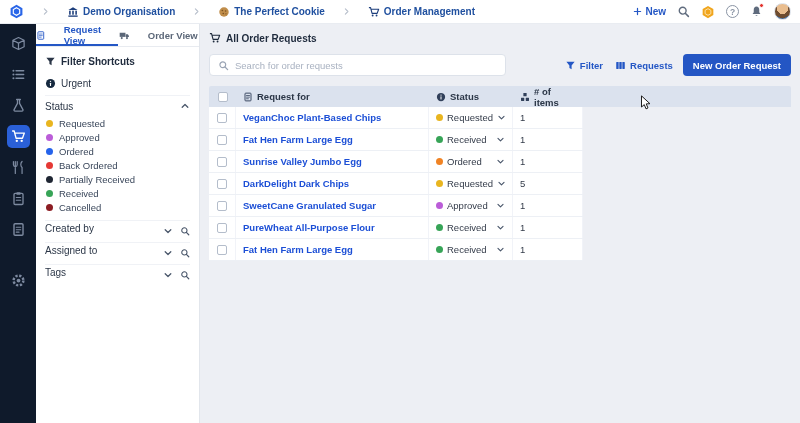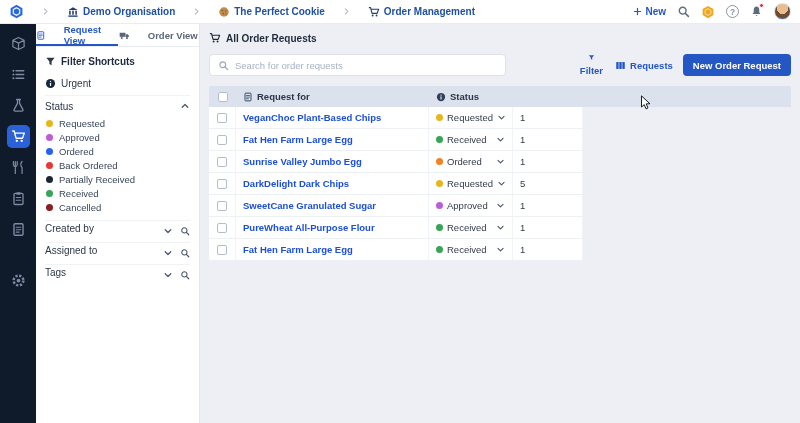--- a/index.html
+++ b/index.html
@@ -93,21 +93,21 @@
     display:flex; align-items:center; gap:6px; padding:0 8px; color:#9aa4b4;
   }
   .search-box .ic { width:11px; height:11px; flex-shrink:0; }
   .search-box input { border:none; outline:none; flex:1; font-size:9.5px; font-family:inherit; color:#333; background:transparent; min-width:0; }
   .search-box input::placeholder { color:#a8b1c0; }
   .btn-ghost {
     display:flex; align-items:center; gap:4px; border:none; background:none; cursor:pointer;
     color:#2457c5; font-weight:bold; font-size:9.5px; font-family:inherit; height:22px; padding:0 2px;
   }
   .btn-ghost .ic { width:11px; height:11px; }
-  .btn-ghost.first { margin-left:auto;flex-direction:column; }
+  .btn-ghost.first { margin-left:auto; }
   .btn-outline {
     display:flex; align-items:center; gap:5px; cursor:pointer;
     background:#fff; border:1px solid #2457c5; border-radius:4px;
     color:#2457c5; font-weight:bold; font-size:9.5px; font-family:inherit; height:22px; padding:0 9px;
   }
   .btn-outline .ic { width:11px; height:11px; }
   .btn-primary {
     background:#2456c4; border:none; border-radius:4px; cursor:pointer;
     color:#fff; font-weight:bold; font-size:9.5px; font-family:inherit; height:22px; padding:0 10px;
   }
@@ -496,20 +496,26 @@
               <use href="#i-doc"></use>
             </svg>
           <span>Request for</span>
         </span>
         <span class="cell c-status">
           <svg class="ic">
               <use href="#i-info"></use>
             </svg>
           <span>Status</span>
         </span>
+        <span class="cell c-items">
+          <svg class="ic">
+              <use href="#i-cubes"></use>
+            </svg>
+          <span># of items</span>
+        </span>
       </div>
 
       <div class="trow">
         <span class="cell c-check">
             <span class="checkbox"></span>
           </span>
         <span class="cell c-name">
             <a class="req-link">VeganChoc Plant-Based Chips</a>
           </span>
         <span class="cell c-status">

